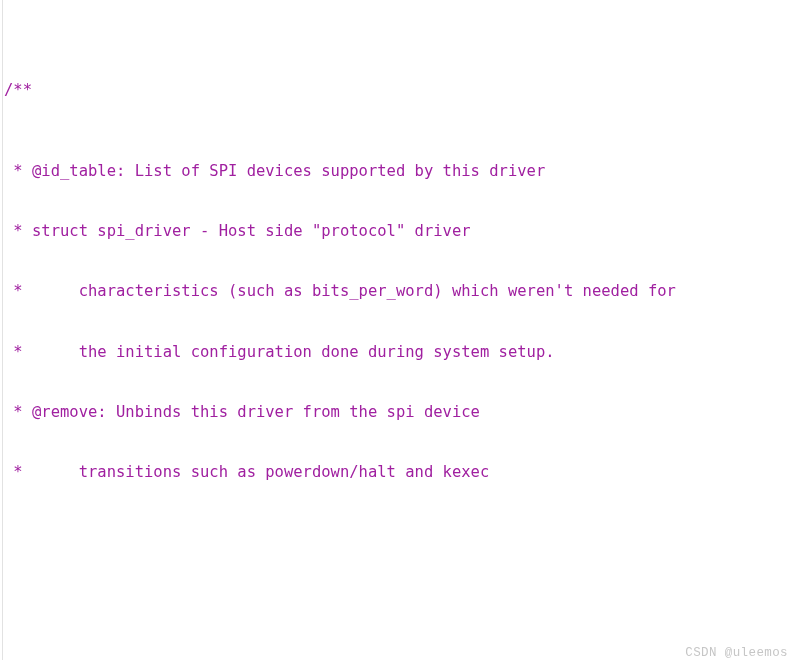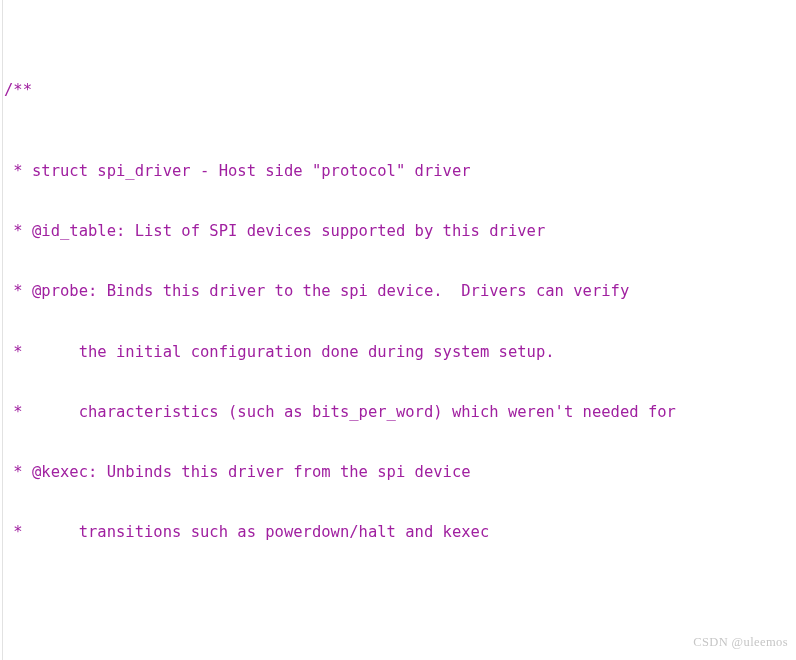--- a/index.html
+++ b/index.html
@@ -48,47 +48,46 @@
     white-space: pre;
     height: 20.1px;
   }
 
   
   .cmt      { color: #a020a0; }
 
   #watermark {
     position: absolute;
     right: 8px;
-    bottom: 10px;
+    bottom: 0;
     color: #c6c6c6;
-    font-family: Liberation Serif, serif;
+    font-family: Liberation Mono, monospace;
     font-size: 12.5px;
     letter-spacing: 0.4px;
     user-select: none;
     text-align: center;
   }
 </style>
 </head>
 <body>
 
 <div id="code-viewer">
 
   <div id="gutter-rule"></div>
 
   <div id="code-block">
 
     
     <div class="line"><span class="cmt">/**</span></div>
 
+    <div class="line"><span class="cmt"> * @id_table: List of SPI devices supported by this driver</span></div>
     <div class="line"><span class="cmt"> * struct spi_driver - Host side "protocol" driver</span></div>
-    <div class="line"><span class="cmt"> * @id_table: List of SPI devices supported by this driver</span></div>
-    <div class="line"><span class="cmt"> * @probe: Binds this driver to the spi device.  Drivers can verify</span></div>
+    <div class="line"><span class="cmt"> *	characteristics (such as bits_per_word) which weren't needed for</span></div>
     <div class="line"><span class="cmt"> *	the initial configuration done during system setup.</span></div>
-    <div class="line"><span class="cmt"> *	characteristics (such as bits_per_word) which weren't needed for</span></div>
-    <div class="line"><span class="cmt"> * @kexec: Unbinds this driver from the spi device</span></div>
+    <div class="line"><span class="cmt"> * @remove: Unbinds this driver from the spi device</span></div>
     <div class="line"><span class="cmt"> *	transitions such as powerdown/halt and kexec</span></div>
     
     
     
     
     
     
     
     
     

